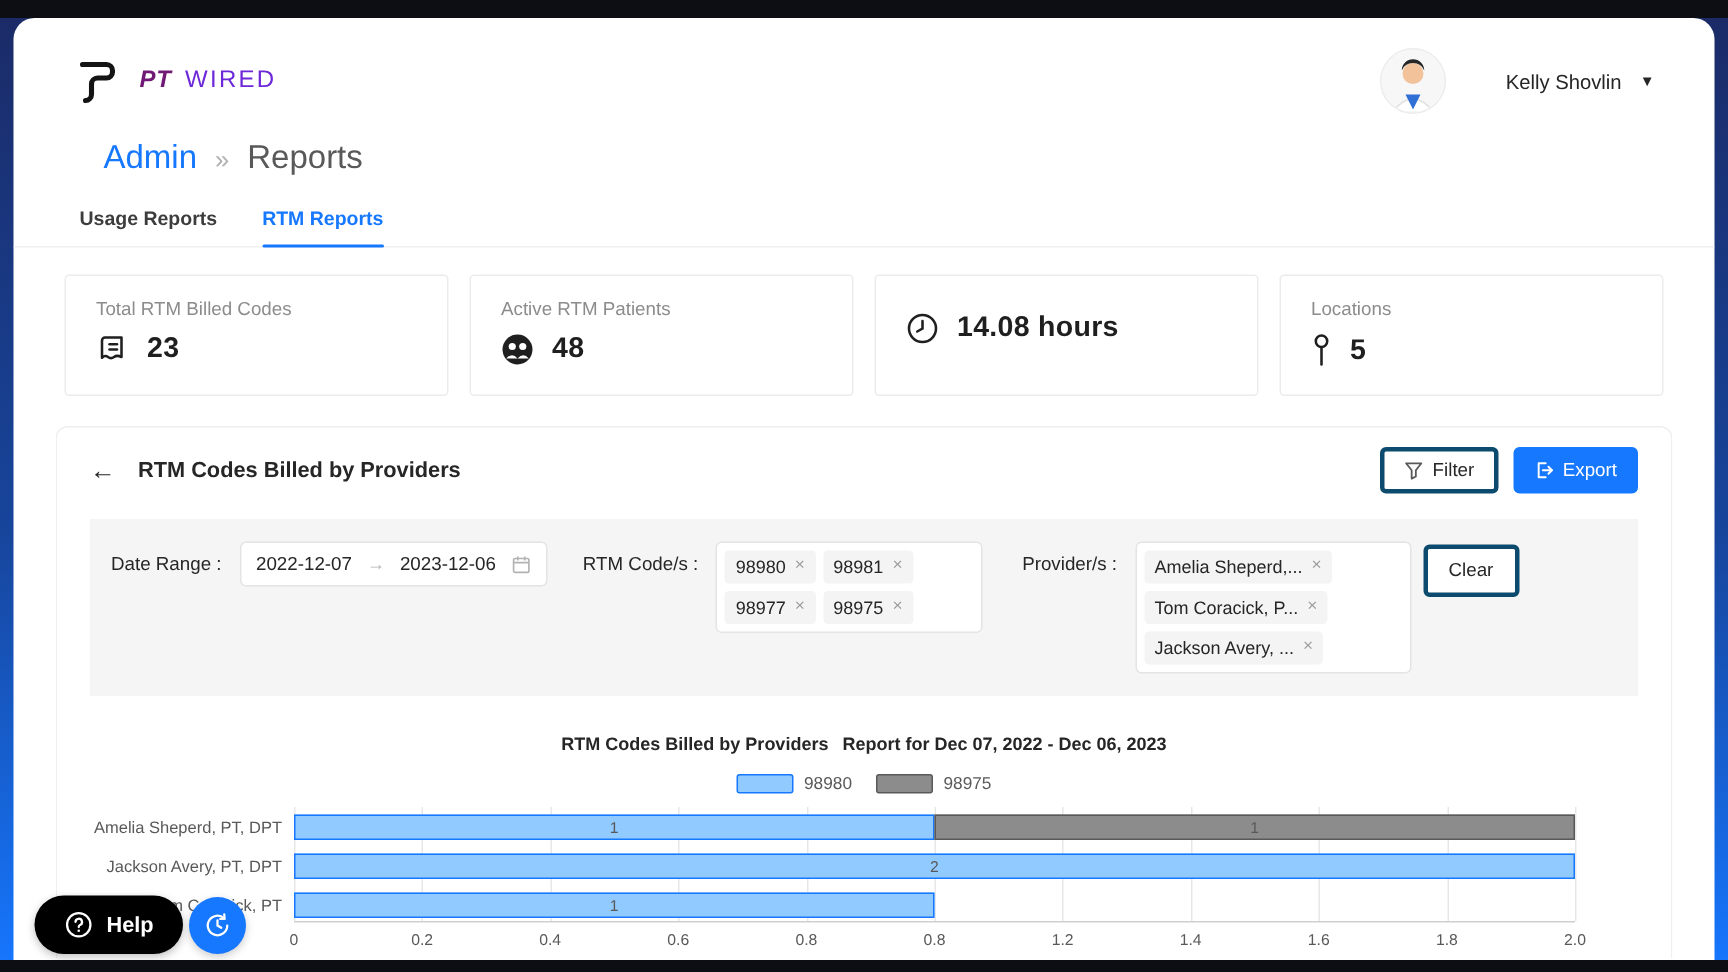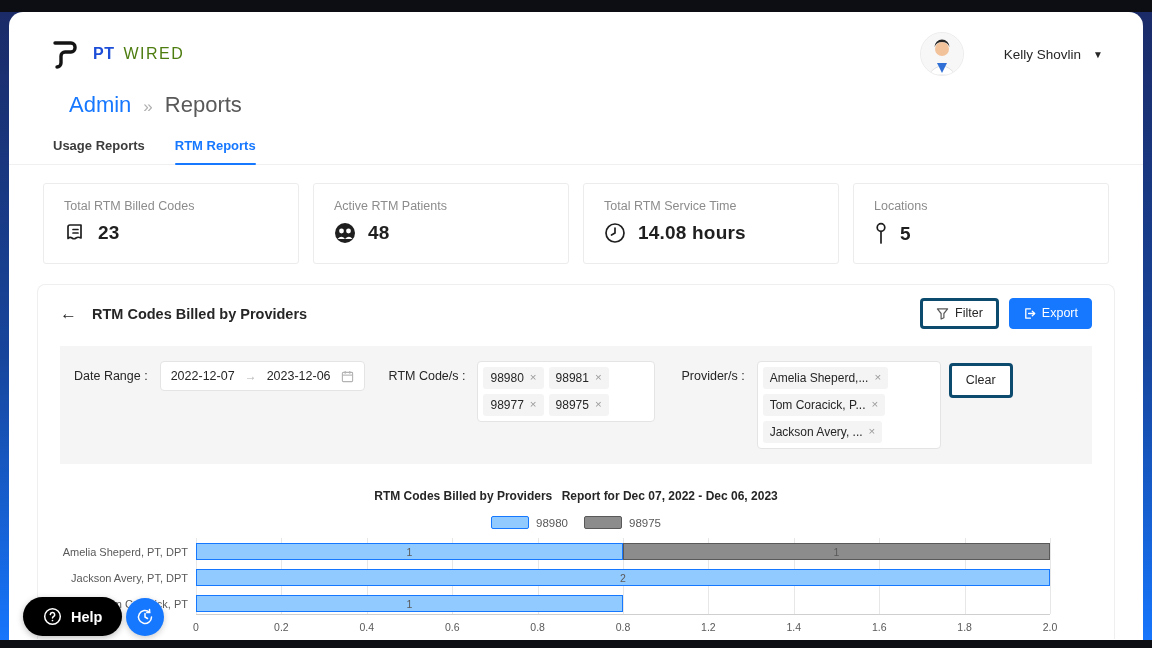--- a/index.html
+++ b/index.html
@@ -6,22 +6,22 @@
   html,body { width:1152px; height:648px; overflow:hidden; font-family:"Liberation Sans",sans-serif; }
   body { position:relative; background:linear-gradient(180deg,#1b2a66 0%, #17459c 55%, #1677ff 100%); }
   .frame-top { position:absolute; top:0; left:0; right:0; height:12px; background:#0d0e14; z-index:5; }
   .frame-bottom { position:absolute; bottom:0; left:0; right:0; height:8px; background:#0d0e14; z-index:5; }
   .page { position:absolute; top:12px; left:9px; right:9px; bottom:8px; background:#fff; border-radius:14px 14px 0 0; overflow:hidden; z-index:6; }
 
   
   .topbar { display:flex; justify-content:space-between; align-items:center; padding:20px 40px 0 40px; }
   .logo { display:flex; align-items:center; gap:10px; }
   .logo-text { font-size:16px; letter-spacing:.5px; }
-  .logo-text .pt { font-weight:700; color:#1d4ed8; }
-  .logo-text .wired { font-weight:400; color:#4d7c0f; margin-left:4px; letter-spacing:1.5px; }
+  .logo-text .pt { font-weight:700; color:#701a75;font-style:italic; }
+  .logo-text .wired { font-weight:400; color:#6d28d9; margin-left:4px; letter-spacing:1.5px; }
   .user-chip { display:flex; align-items:center; gap:12px; cursor:pointer; }
   .avatar { width:44px; height:44px; border-radius:50%; background:#fafafa; border:1px solid #ececec; overflow:hidden; }
   .user-name { font-size:13.5px; color:#262626;padding-left:28px; }
   .caret { font-size:10px; color:#262626; }
 
   
   .breadcrumb { padding:16px 60px 0; font-size:22px; display:flex; gap:12px; align-items:baseline; }
   .bc-admin { color:#1677ff; font-weight:500; cursor:pointer; }
   .bc-sep { color:#b0b0b0; font-size:17px; }
   .bc-page { color:#595959; font-weight:400; }
@@ -158,21 +158,20 @@
             <circle cx="7.5" cy="9" r="2.4" fill="#fff"></circle>
             <circle cx="14.5" cy="9" r="2.4" fill="#fff"></circle>
             <path d="M3.5 17 q4 -4.5 7.5 0 Z" fill="#fff"></path>
             <path d="M11 17 q4 -4.5 7.5 0 Z" fill="#fff"></path>
           </svg>
         </span>
         <span class="stat-value">48</span>
       </div>
     </div>
     <div class="stat-card">
-      <div class="stat-label">Total RTM Service Time</div>
       <div class="stat-value-row">
         <span class="stat-icon">
           <svg width="22" height="22" viewBox="0 0 22 22" fill="none" stroke="#1f1f1f" stroke-width="1.7" stroke-linecap="round">
             <circle cx="11" cy="11" r="9"></circle>
             <polyline points="11,6 11,11 7.5,13"></polyline>
           </svg>
         </span>
         <span class="stat-value">14.08 hours</span>
       </div>
     </div>

